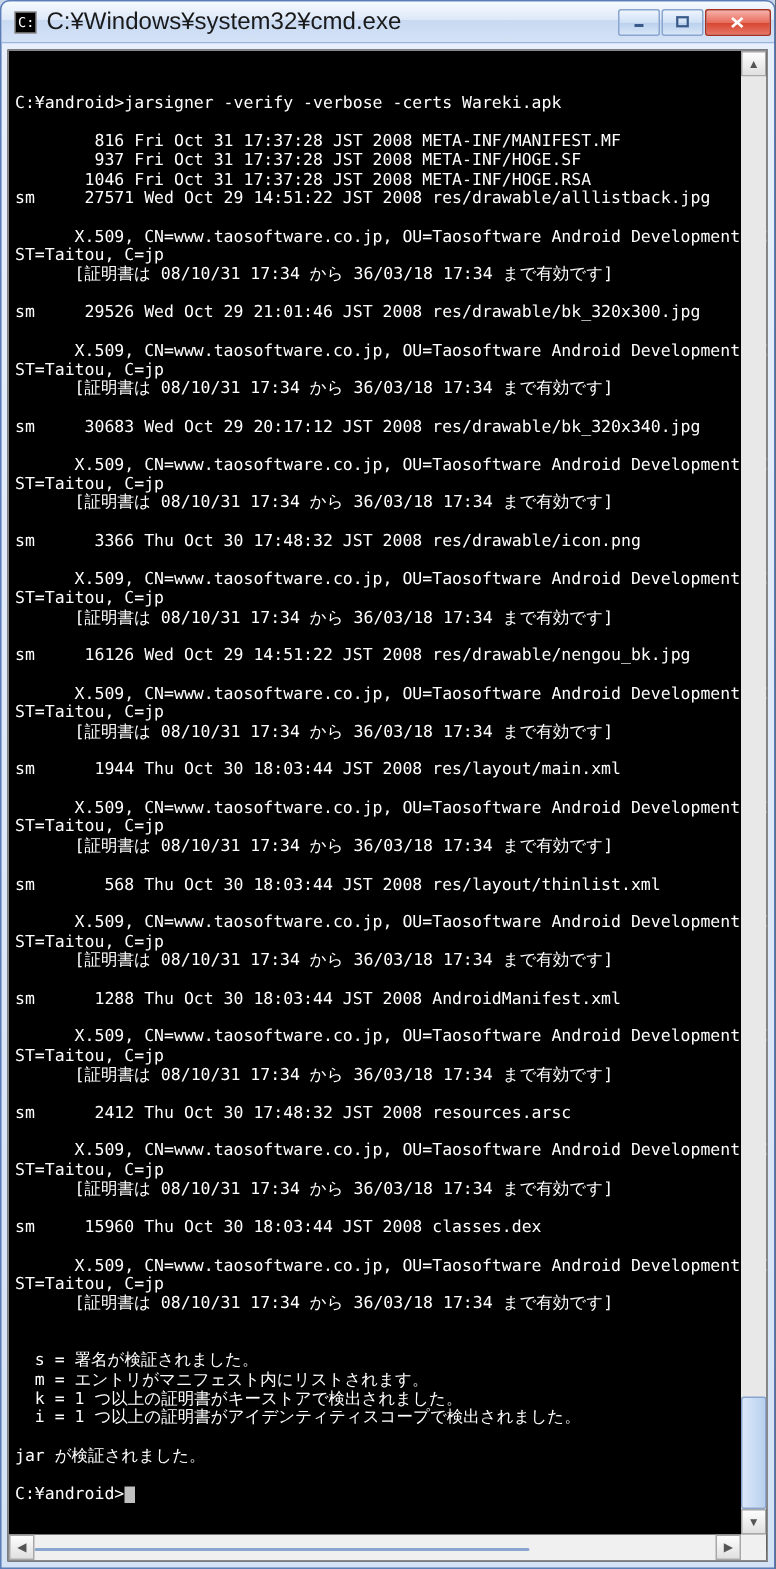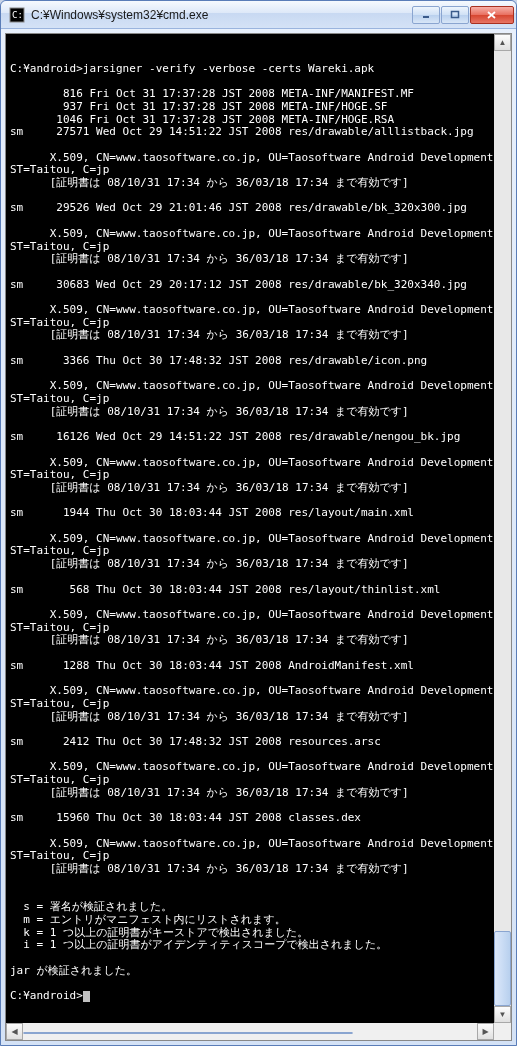--- a/index.html
+++ b/index.html
@@ -28,21 +28,21 @@
     border-radius: 6px 6px 0 0;
     border-bottom: 1px solid #9ab4de;
   }
   .title-icon {
     width: 16px;
     height: 16px;
     margin-right: 6px;
   }
   .title-text {
     flex: 1;
-    font-size: 12px;
+    font-size: 16px;
     color: #1a1a1a;
     white-space: nowrap;
     overflow: hidden;
   }
   .win-controls {
     display: flex;
     gap: 1px;
   }
   .win-btn {
     width: 28px;

